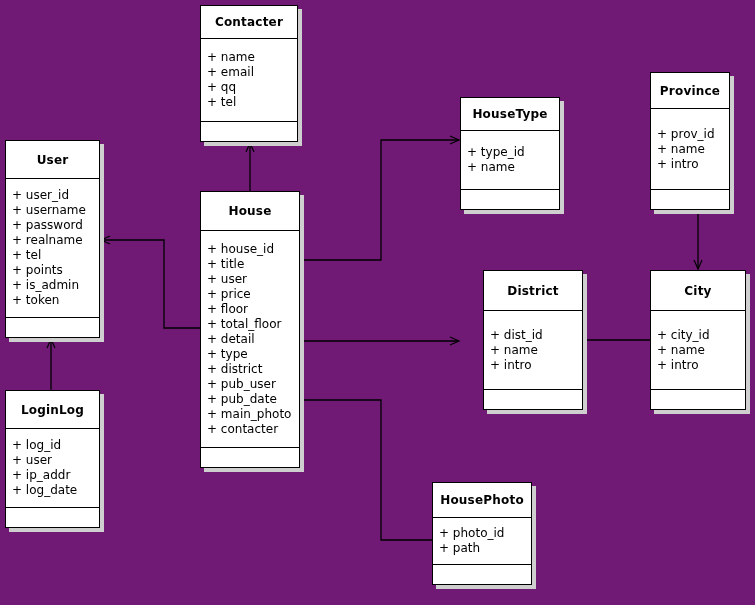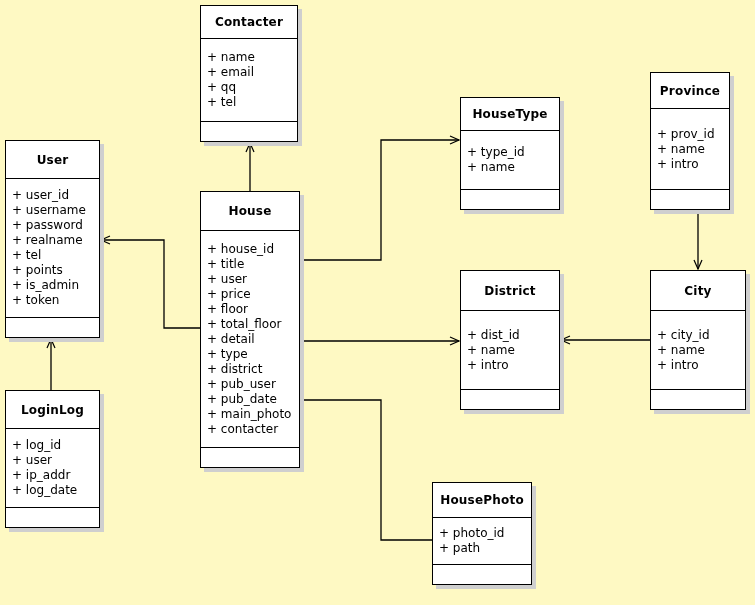--- a/index.html
+++ b/index.html
@@ -4,21 +4,21 @@
 <style>
   html, body {
     margin: 0;
     padding: 0;
     background: #ffffff;
   }
   #canvas {
     position: relative;
     width: 755px;
     height: 605px;
-    background: #fef9c3;
+    background: #701a75;
     font-family: "DejaVu Sans", "Liberation Sans", sans-serif;
     overflow: hidden;
   }
   #connector-layer {
     position: absolute;
     left: 0;
     top: 0;
     width: 755px;
     height: 605px;
   }
@@ -137,21 +137,21 @@
       <div class="entity-footer" style="height: 20px;"></div>
     </div>
     <div class="entity" style="left: 460px; top: 97px; width: 100px; height: 113px;">
       <div class="entity-title" style="height: 33px;">HouseType</div>
       <div class="entity-attrs">
         <div class="attr-row">+ type_id</div>
         <div class="attr-row">+ name</div>
       </div>
       <div class="entity-footer" style="height: 20px;"></div>
     </div>
-    <div class="entity" style="left: 460px; top: 270px; width: 100px; height: 140px;">
+    <div class="entity" style="left: 483px; top: 270px; width: 100px; height: 140px;">
       <div class="entity-title" style="height: 40px;">District</div>
       <div class="entity-attrs">
         <div class="attr-row">+ dist_id</div>
         <div class="attr-row">+ name</div>
         <div class="attr-row">+ intro</div>
       </div>
       <div class="entity-footer" style="height: 20px;"></div>
     </div>
     <div class="entity" style="left: 432px; top: 482px; width: 100px; height: 103px;">
       <div class="entity-title" style="height: 35px;">HousePhoto</div>

